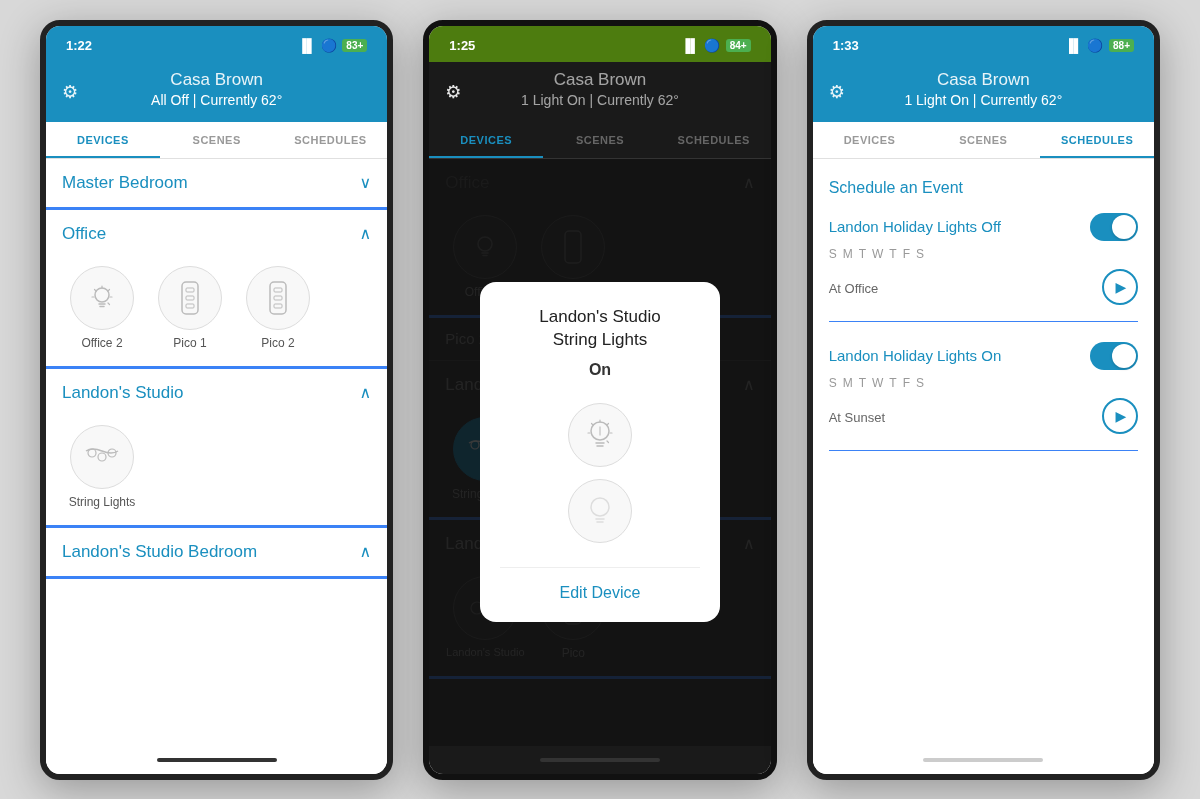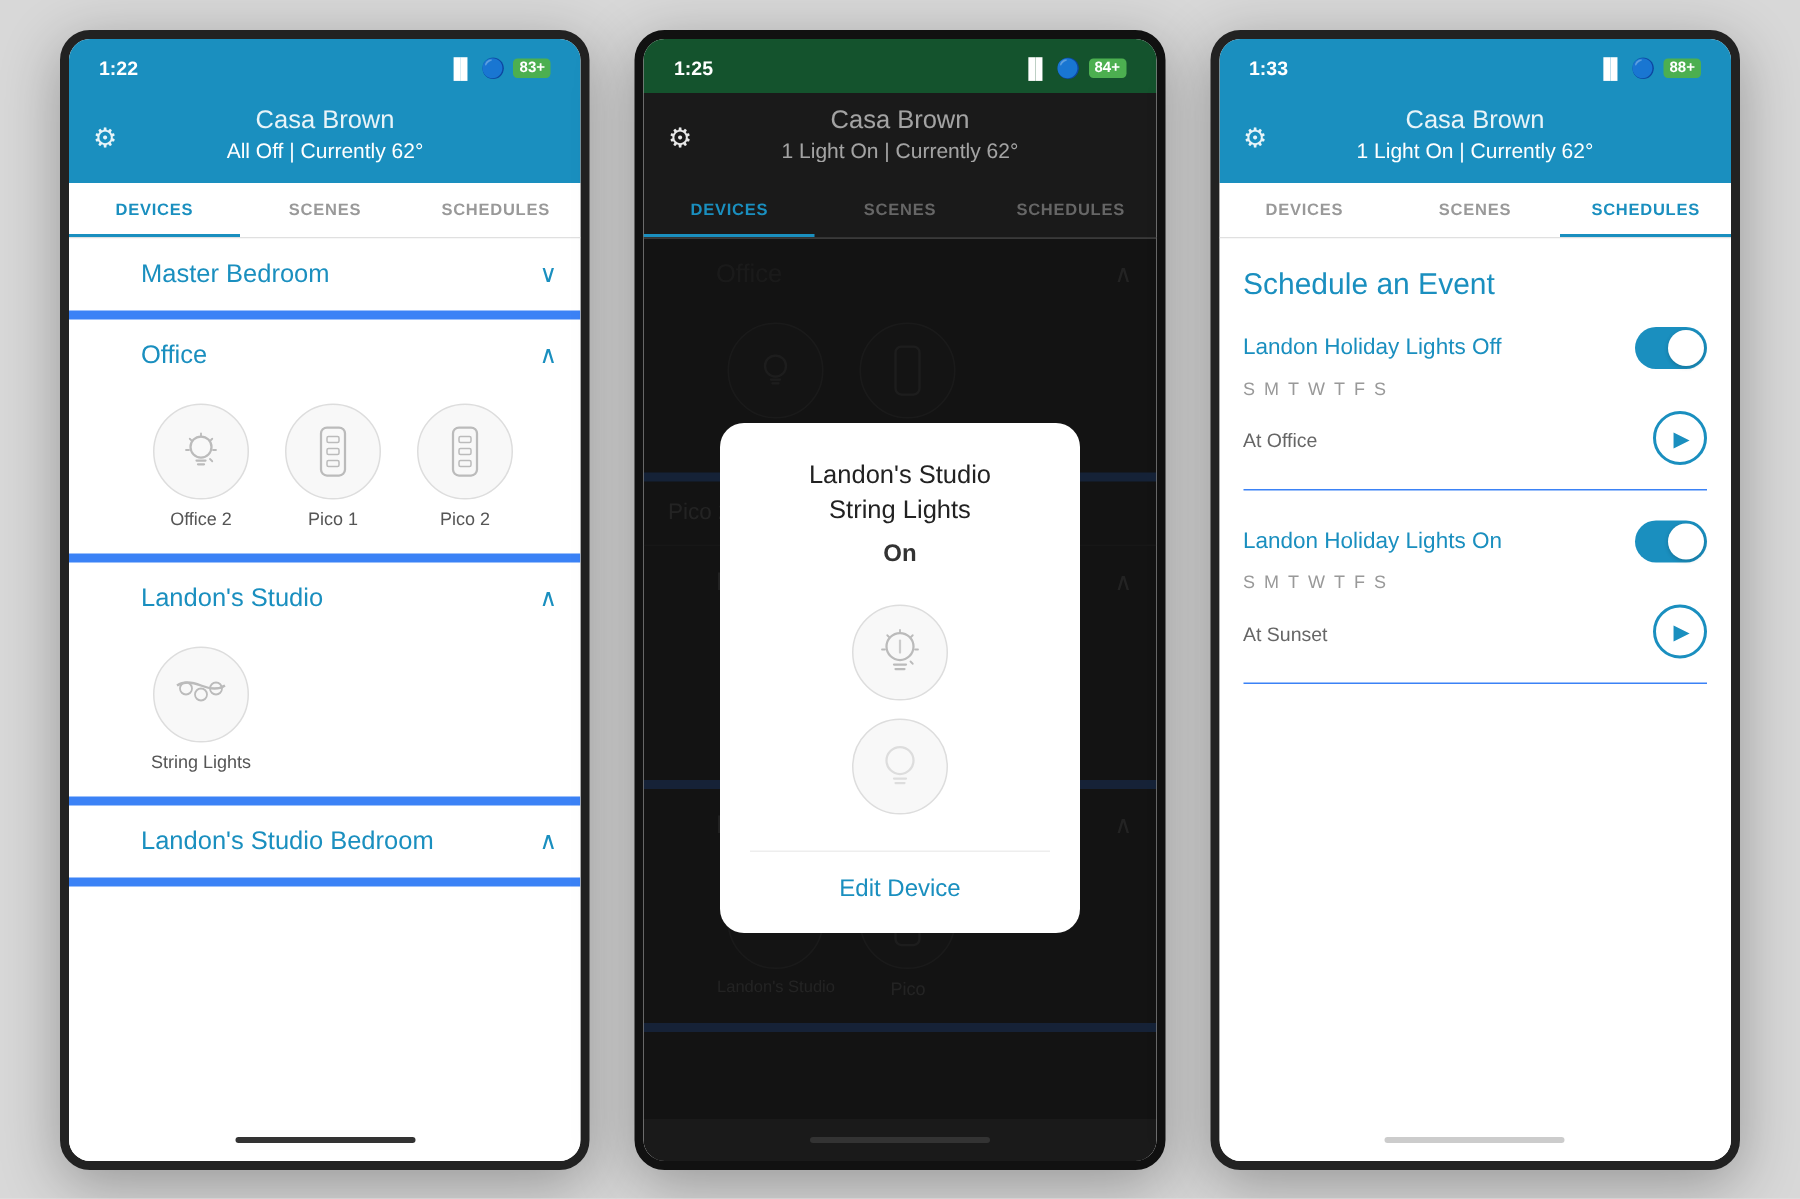--- a/index.html
+++ b/index.html
@@ -42,21 +42,21 @@
       display: flex;
       justify-content: space-between;
       align-items: center;
       padding: 8px 20px 4px;
       color: white;
       font-size: 13px;
       font-weight: 600;
       min-height: 36px;
     }
     .status-bar.dark {
-      background: #14532d;
+      background: #4d7c0f;
     }
     .status-right {
       display: flex;
       align-items: center;
       gap: 5px;
     }
     .battery-badge {
       background: #4caf50;
       color: white;
       font-size: 10px;
@@ -129,22 +129,21 @@
       flex: 1;
       overflow-y: auto;
       background: white;
       position: relative;
     }
     .phone-content.dark-content {
       background: #2a2a2a;
     }
     
     .room-section {
-      border-bottom: 6px solid #3b82f6;
-      padding-left: 32px;
+      border-bottom: 3px solid #3b82f6;
     }
     .room-header {
       display: flex;
       justify-content: space-between;
       align-items: center;
       padding: 14px 16px;
       cursor: pointer;
     }
     .room-header .room-name {
       color: #1a8fbf;
@@ -270,21 +269,21 @@
       font-size: 16px;
       padding: 8px 0 4px;
       cursor: pointer;
     }
     
     .schedules-content {
       padding: 16px;
     }
     .schedule-an-event {
       color: #1a8fbf;
-      font-size: 20px;
+      font-size: 16px;
       padding: 4px 0 16px;
       font-weight: 400;
     }
     .schedule-item {
       margin-bottom: 20px;
       border-bottom: 1px solid #3b82f6;
       padding-bottom: 16px;
     }
     .schedule-item-header {
       display: flex;

